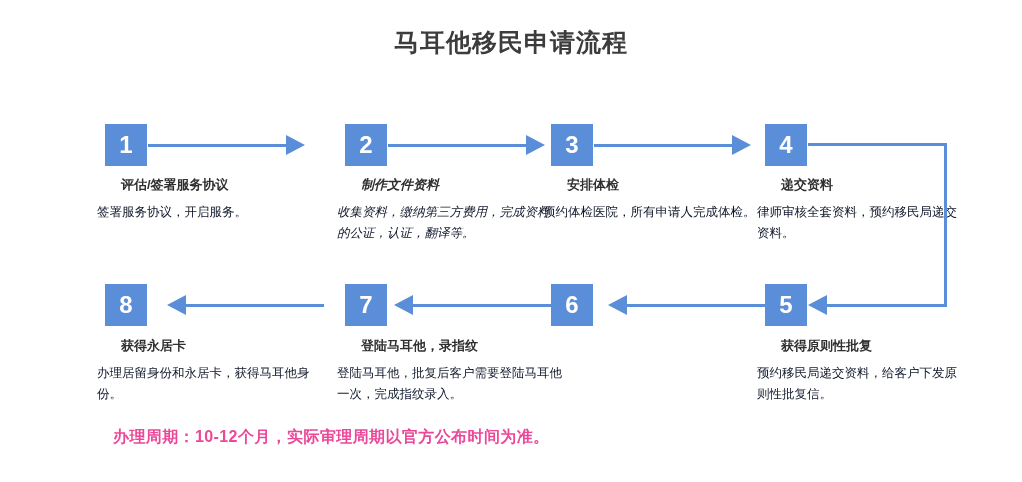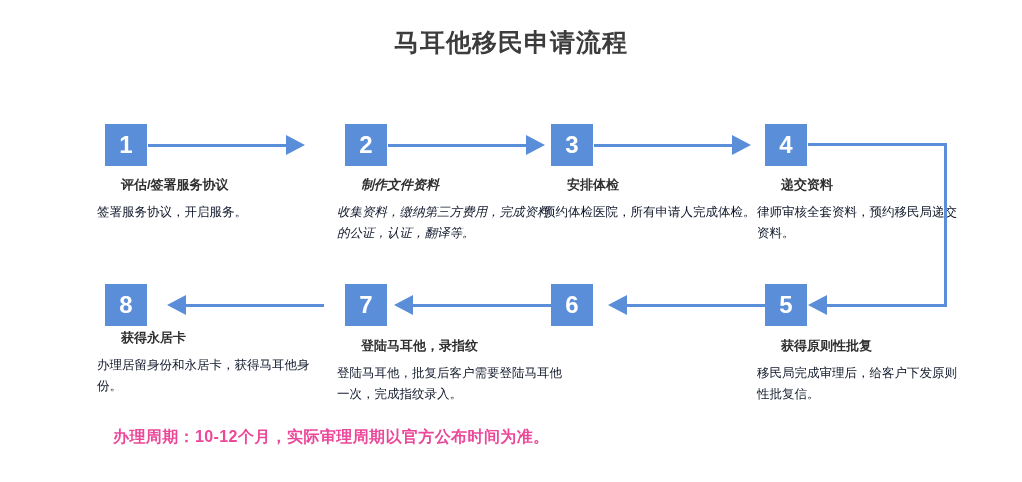--- a/index.html
+++ b/index.html
@@ -157,40 +157,40 @@
   <div class="elbow-h" style="left:827px;top:304px;width:120px;"></div>
   <div class="elbow-head" style="left:808px;top:295px;"></div>
 
   <div class="num-box" style="left:765px;top:284px;">5</div>
   <div class="arrow left" style="left:608px;top:295px;width:157px;">
     <div class="shaft" style="right:0;width:140px;"></div>
     <div class="head"></div>
   </div>
   <div class="step-text" style="left:757px;top:337px;width:205px;">
     <div class="step-head">获得原则性批复</div>
-    <div class="step-desc">移民局完成审理后，给客户下发原则性批复信。</div>
+    <div class="step-desc">预约移民局递交资料，给客户下发原则性批复信。</div>
   </div>
 
   <div class="num-box" style="left:551px;top:284px;">6</div>
   <div class="arrow left" style="left:394px;top:295px;width:157px;">
     <div class="shaft" style="right:0;width:140px;"></div>
     <div class="head"></div>
   </div>
 
   <div class="num-box" style="left:345px;top:284px;">7</div>
   <div class="arrow left" style="left:167px;top:295px;width:157px;">
     <div class="shaft" style="right:0;width:140px;"></div>
     <div class="head"></div>
   </div>
   <div class="step-text" style="left:337px;top:337px;width:225px;">
     <div class="step-head">登陆马耳他，录指纹</div>
     <div class="step-desc">登陆马耳他，批复后客户需要登陆马耳他一次，完成指纹录入。</div>
   </div>
 
   <div class="num-box" style="left:105px;top:284px;">8</div>
-  <div class="step-text" style="left:97px;top:329px;width:235px;">
+  <div class="step-text" style="left:97px;top:337px;width:235px;">
     <div class="step-head">获得永居卡</div>
     <div class="step-desc">办理居留身份和永居卡，获得马耳他身份。</div>
   </div>
 
   <div class="footer">办理周期：10-12个月，实际审理周期以官方公布时间为准。</div>
 
 </div>
 
 </body></html>

